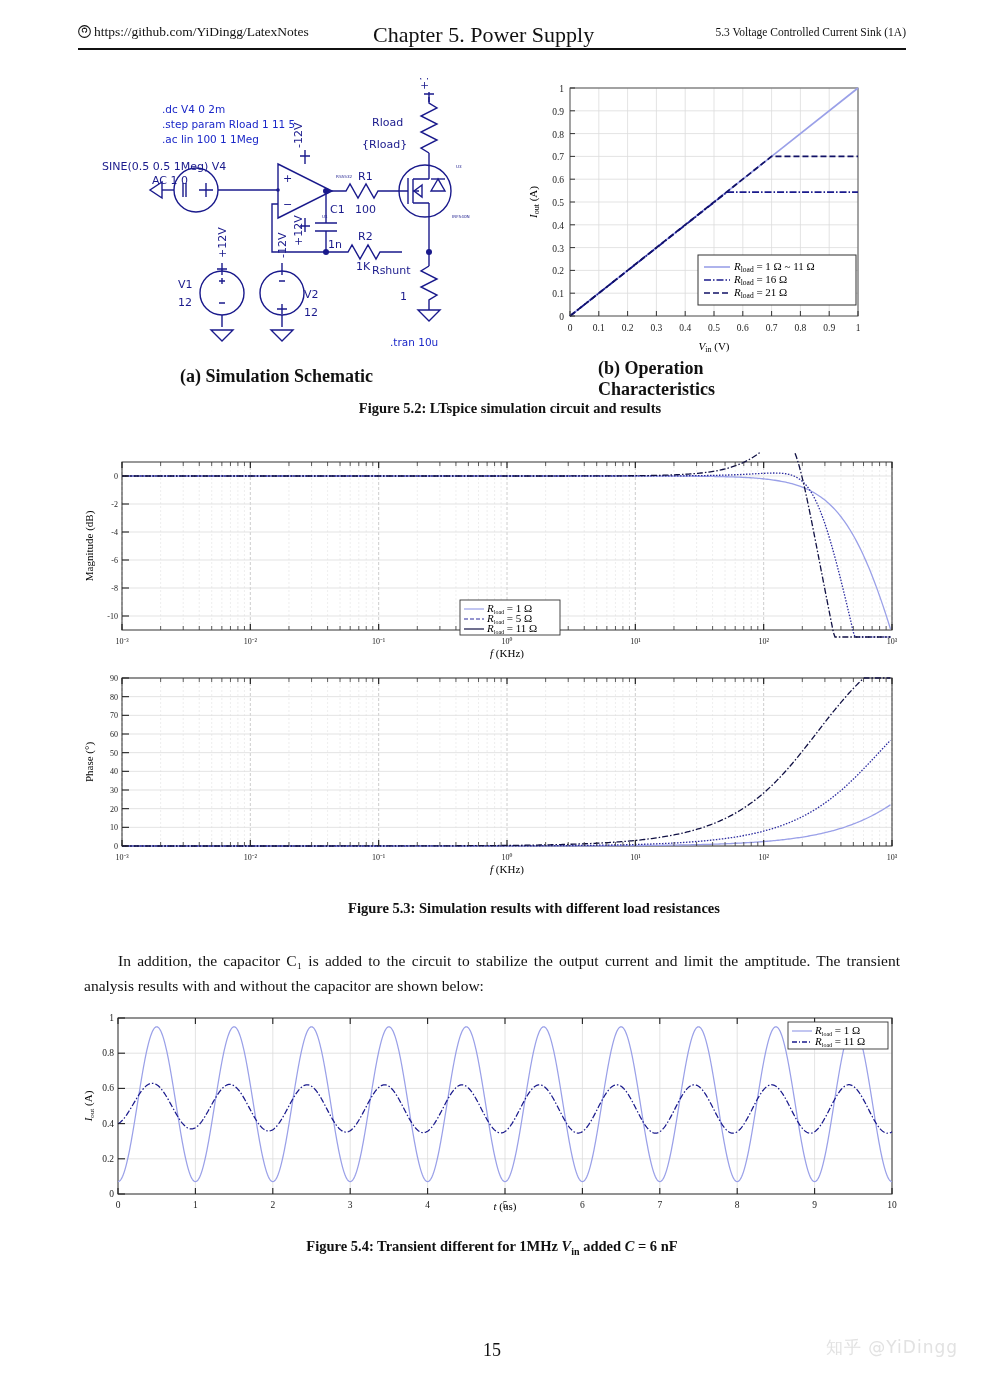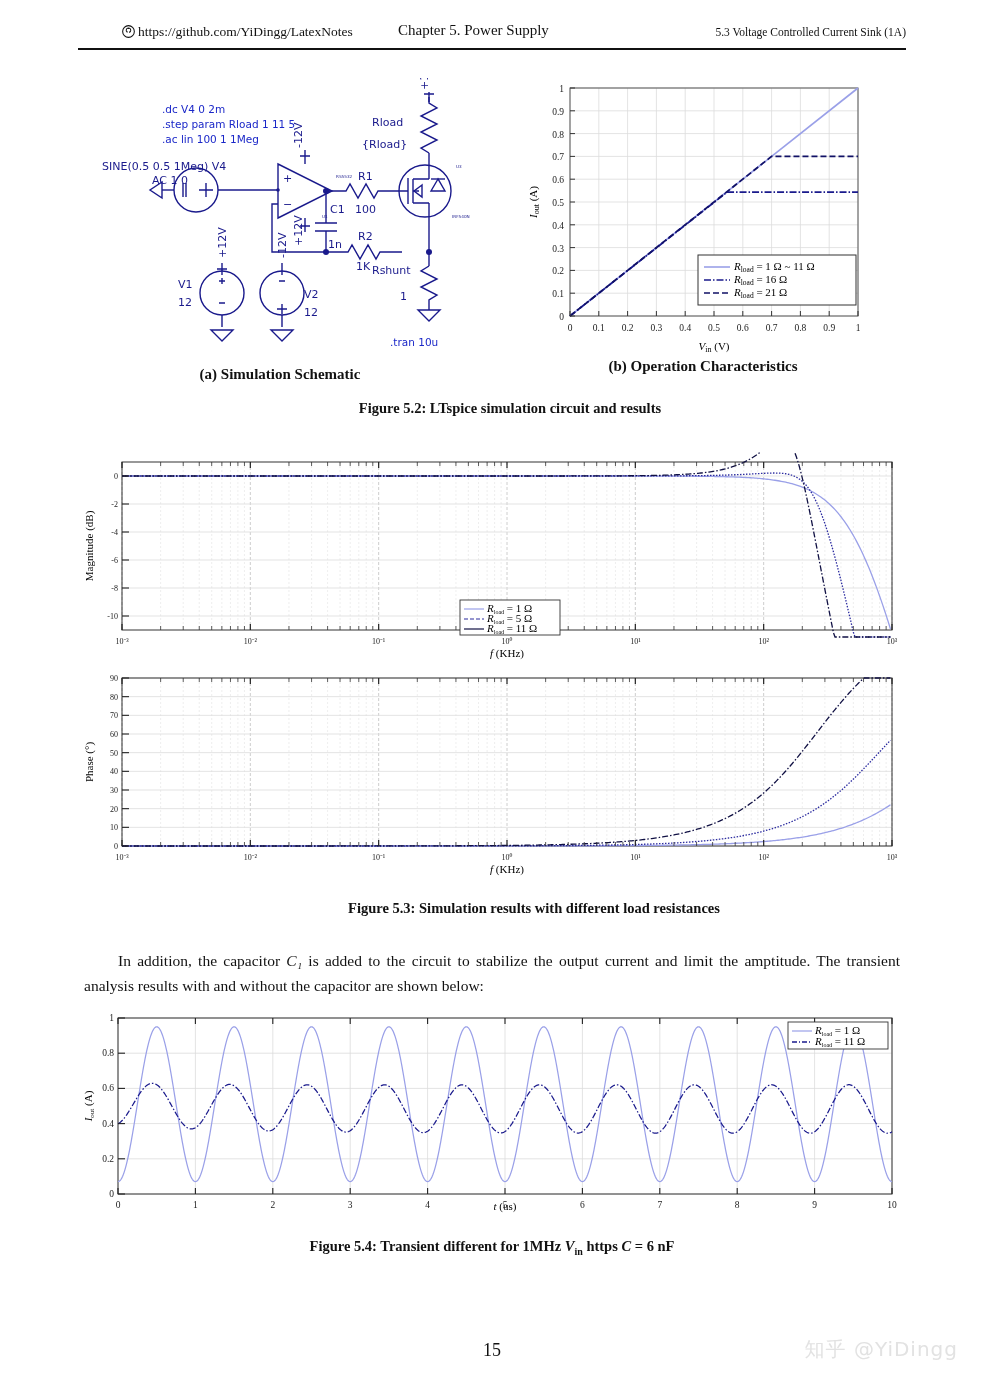--- a/index.html
+++ b/index.html
@@ -1,46 +1,46 @@
 <!DOCTYPE html>
 <html><head>
 <meta charset="utf-8">
 <style>
   html,body{margin:0;padding:0;background:#ffffff;}
   body{width:984px;height:1392px;position:relative;overflow:hidden;
        font-family:"Liberation Serif", serif; color:#111;}
 
   
   #header{position:absolute;left:78px;top:22px;width:828px;height:30px;}
-  #header .hl{position:absolute;left:0;top:2px;font-size:13.5px;white-space:nowrap;margin-left:44px;}
-  #header .hc{position:absolute;left:320px;top:0px;font-size:15px;white-space:nowrap;}
+  #header .hl{position:absolute;left:0;top:2px;font-size:13.5px;white-space:nowrap;}
+  #header .hc{position:absolute;left:295px;top:0px;font-size:22px;white-space:nowrap;}
   #header .hr{position:absolute;right:0px;top:4px;font-size:11.5px;white-space:nowrap;text-align:center;}
   #header .rule{position:absolute;left:0;top:26px;width:828px;height:2px;background:#111;}
   .gh-icon{display:inline-block;vertical-align:-2px;margin-right:3px;}
 
   
   .fig-caption{position:absolute;text-align:center;font-weight:bold;font-size:14.5px;width:100%;}
-  .subcap{position:absolute;font-weight:bold;font-size:15px;text-align:center;}
+  .subcap{position:absolute;font-weight:bold;font-size:18px;text-align:left;}
   .axlab{font-size:11px;font-family:"Liberation Serif",serif;}
   .tick{font-size:9.5px;fill:#222;font-family:"Liberation Serif",serif;}
   .ticksm{font-size:8px;fill:#222;font-family:"Liberation Serif",serif;}
   svg{display:block;}
   .schem{stroke:#1a1a8c;fill:none;stroke-width:1.4;}
   .schem-txt{font-family:"DejaVu Sans",sans-serif;font-size:11px;fill:#1a1a8c;}
   .schem-txt-sm{font-family:"DejaVu Sans",sans-serif;font-size:4.2px;fill:#1a1a8c;}
   .dir-txt{font-family:"DejaVu Sans",sans-serif;font-size:10.5px;fill:#1a27c8;}
 
   
   #para{position:absolute;left:84px;top:948px;width:816px;font-size:15.5px;line-height:1.62;
         text-align:justify;}
   #para .indent{display:inline-block;width:34px;}
 
   
   #pageno{position:absolute;left:0;top:1340px;width:984px;text-align:center;font-size:18px;}
-  #watermark{position:absolute;right:26px;top:1336px;font-size:20px;color:#e2e2e2;
+  #watermark{position:absolute;right:26px;top:1336px;font-size:17px;color:#e2e2e2;
              font-family:"DejaVu Sans",sans-serif;letter-spacing:1px;white-space:nowrap;}
 </style>
 </head>
 <body>
 
 <div id="header">
   <div class="hl">
     <span class="gh-icon">
       <svg width="13" height="13" viewBox="0 0 16 16">
           <circle cx="8" cy="8" r="7.2" fill="none" stroke="#111" stroke-width="1.3"></circle>
@@ -677,21 +677,21 @@
     <text class="axlab" x="425" y="205" text-anchor="middle">
       <tspan font-style="italic">f</tspan><tspan> (KHz)</tspan>
     </text>
     <text class="axlab" x="11" y="94" text-anchor="middle" transform="rotate(-90 11 94)">Phase (°)</text>
   </svg>
 
   <div class="fig-caption" style="top:900px;padding-left:42px;">Figure 5.3: Simulation results with different load resistances</div>
 </div>
 
 <div id="para">
-  <span class="indent"></span><span>In addition, the capacitor </span><span style="font-style:italic">C₁</span><span> is added to the circuit to stabilize the output current and limit the amptitude.  The transient analysis results with and without the capacitor are shown below:</span>
+  <span class="indent"></span><span>In addition, the capacitor </span><span style="">C₁</span><span> is added to the circuit to stabilize the output current and limit the amptitude.  The transient analysis results with and without the capacitor are shown below:</span>
 </div>
 
 <div>
   <svg style="position:absolute;left:82px;top:1008px;" width="828" height="205" viewBox="0 0 828 205">
     <g id="tr-grid">
         <line x1="36" y1="10" x2="36" y2="186" stroke="#dcdcdc" stroke-width="0.8"></line>
         <line x1="113.4" y1="10" x2="113.4" y2="186" stroke="#dcdcdc" stroke-width="0.8"></line>
         <line x1="190.8" y1="10" x2="190.8" y2="186" stroke="#dcdcdc" stroke-width="0.8"></line>
         <line x1="268.2" y1="10" x2="268.2" y2="186" stroke="#dcdcdc" stroke-width="0.8"></line>
         <line x1="345.6" y1="10" x2="345.6" y2="186" stroke="#dcdcdc" stroke-width="0.8"></line>
@@ -769,18 +769,18 @@
     <g>
       <rect x="706" y="14" width="100" height="27" fill="#fff" stroke="#333" stroke-width="0.9"></rect>
       <line x1="710" y1="23" x2="730" y2="23" stroke="#9aa0e8" stroke-width="1.2"></line>
       <line x1="710" y1="34" x2="730" y2="34" stroke="#1a1a8c" stroke-width="1.3" stroke-dasharray="5,2,1,2"></line>
       <text class="axlab" font-size="8.5" x="733" y="26"><tspan font-style="italic">R</tspan><tspan font-size="6" dy="1.5">load</tspan><tspan dy="-1.5"> = 1 Ω</tspan></text>
       <text class="axlab" font-size="8.5" x="733" y="37"><tspan font-style="italic">R</tspan><tspan font-size="6" dy="1.5">load</tspan><tspan dy="-1.5"> = 11 Ω</tspan></text>
     </g>
   </svg>
 
   <div class="fig-caption" style="top:1238px;">
-    <span>Figure 5.4:  Transient different for 1MHz </span><span style="font-style:italic">V</span><sub style="font-size:10px">in</sub><span> https </span><span style="font-style:italic">C</span><span> = 6 nF</span>
+    <span>Figure 5.4:  Transient different for 1MHz </span><span style="font-style:italic">V</span><sub style="font-size:10px">in</sub><span> added </span><span style="font-style:italic">C</span><span> = 6 nF</span>
   </div>
 </div>
 
 <div id="pageno">15</div>
 <div id="watermark">知乎 @YiDingg</div>
 
 </body></html>

